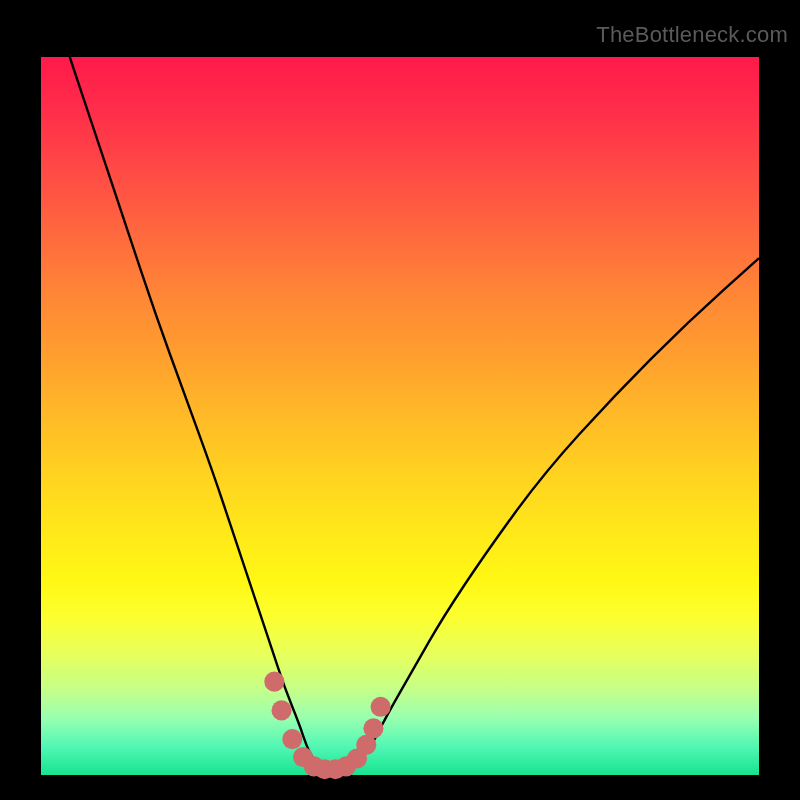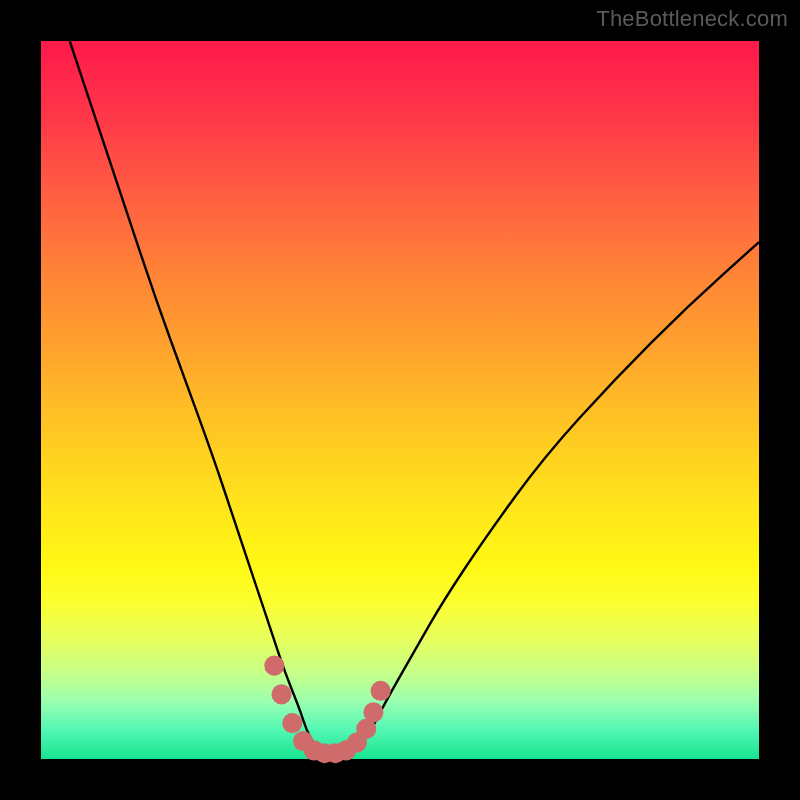--- a/index.html
+++ b/index.html
@@ -9,20 +9,21 @@
     width: 800px;
     height: 800px;
     overflow: hidden;
     font-family: Arial, Helvetica, sans-serif;
   }
   .outer {
     position: relative;
     width: 800px;
     height: 628px;
     background: #000;
+    margin-top: 16px;
   }
   .plot-area {
     position: absolute;
     left: 41px;
     top: 41px;
     width: 718px;
     height: 718px;
     
     background: linear-gradient(
       to bottom,

